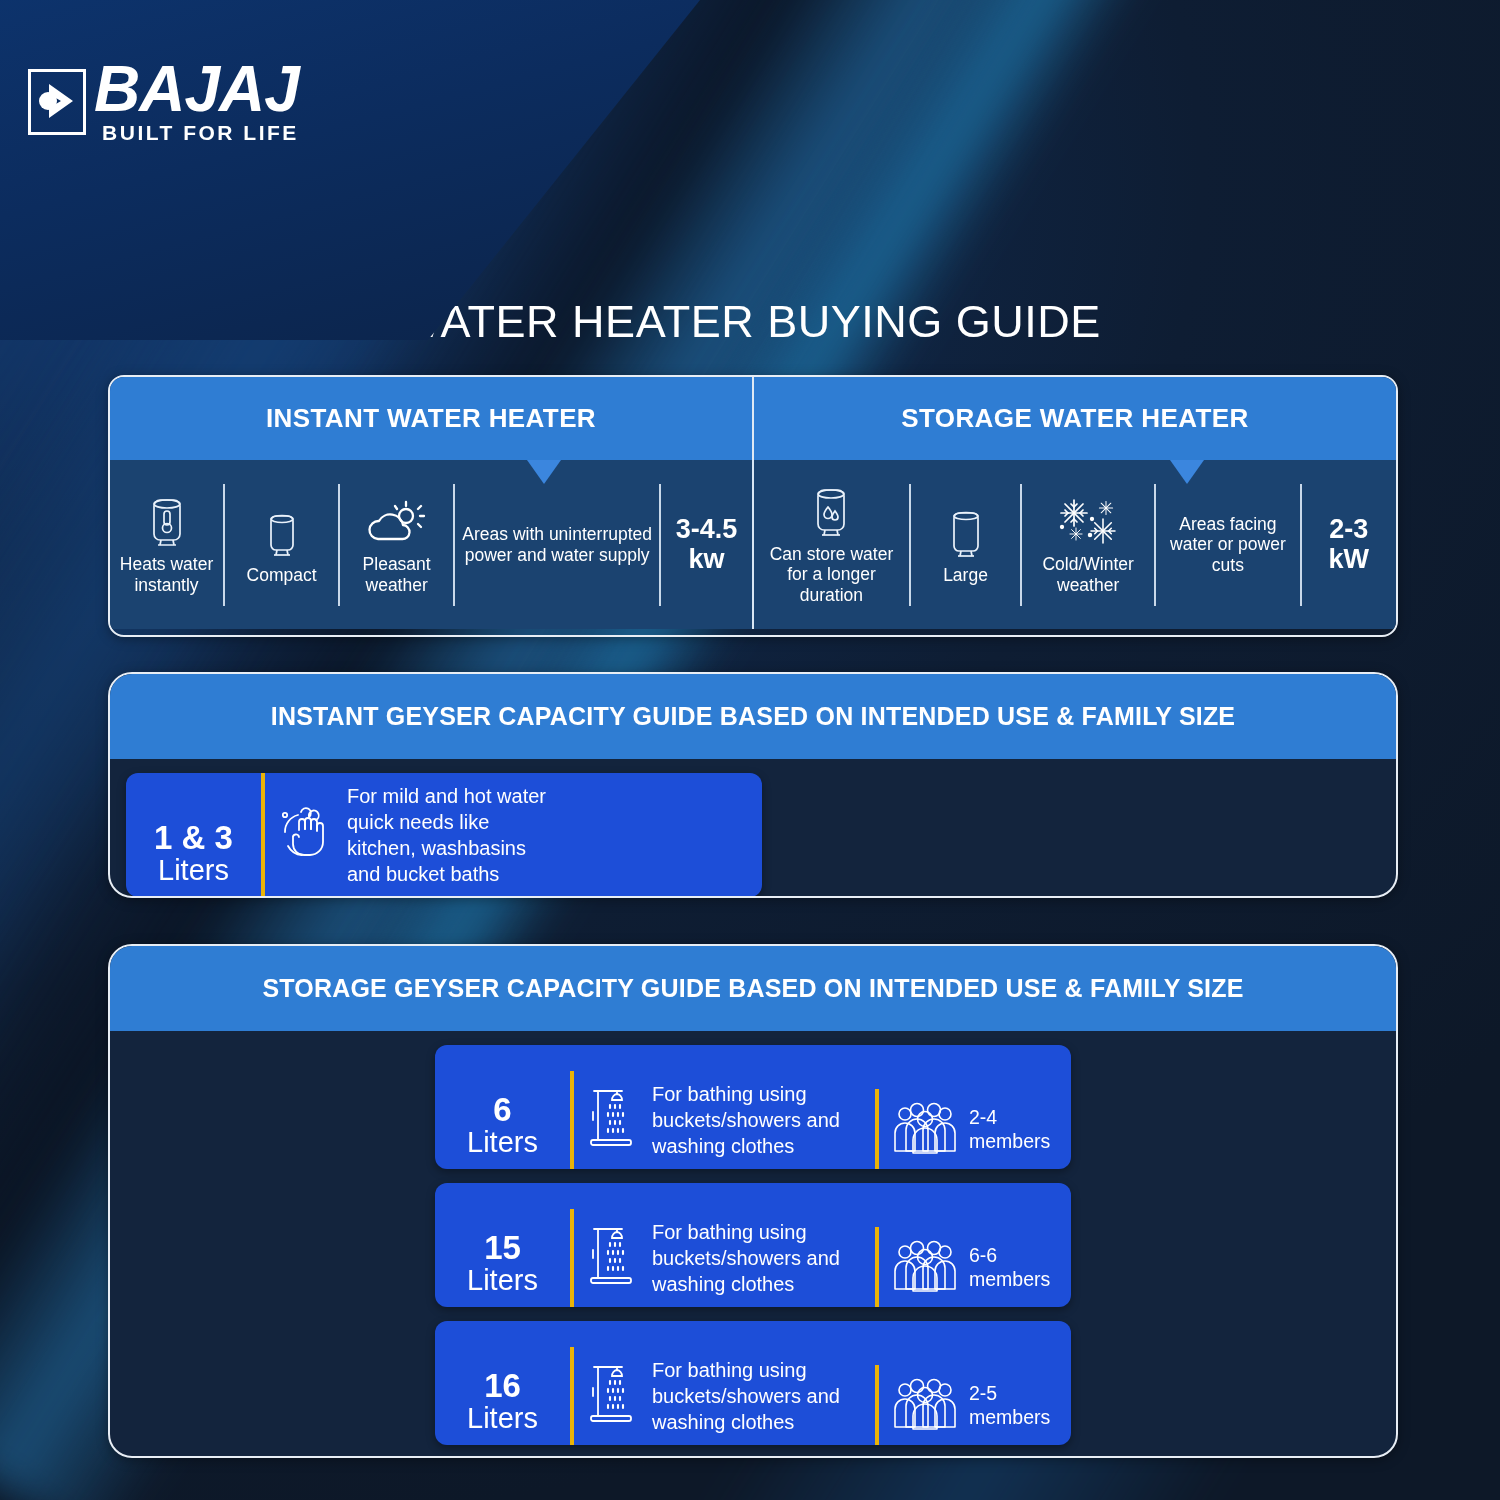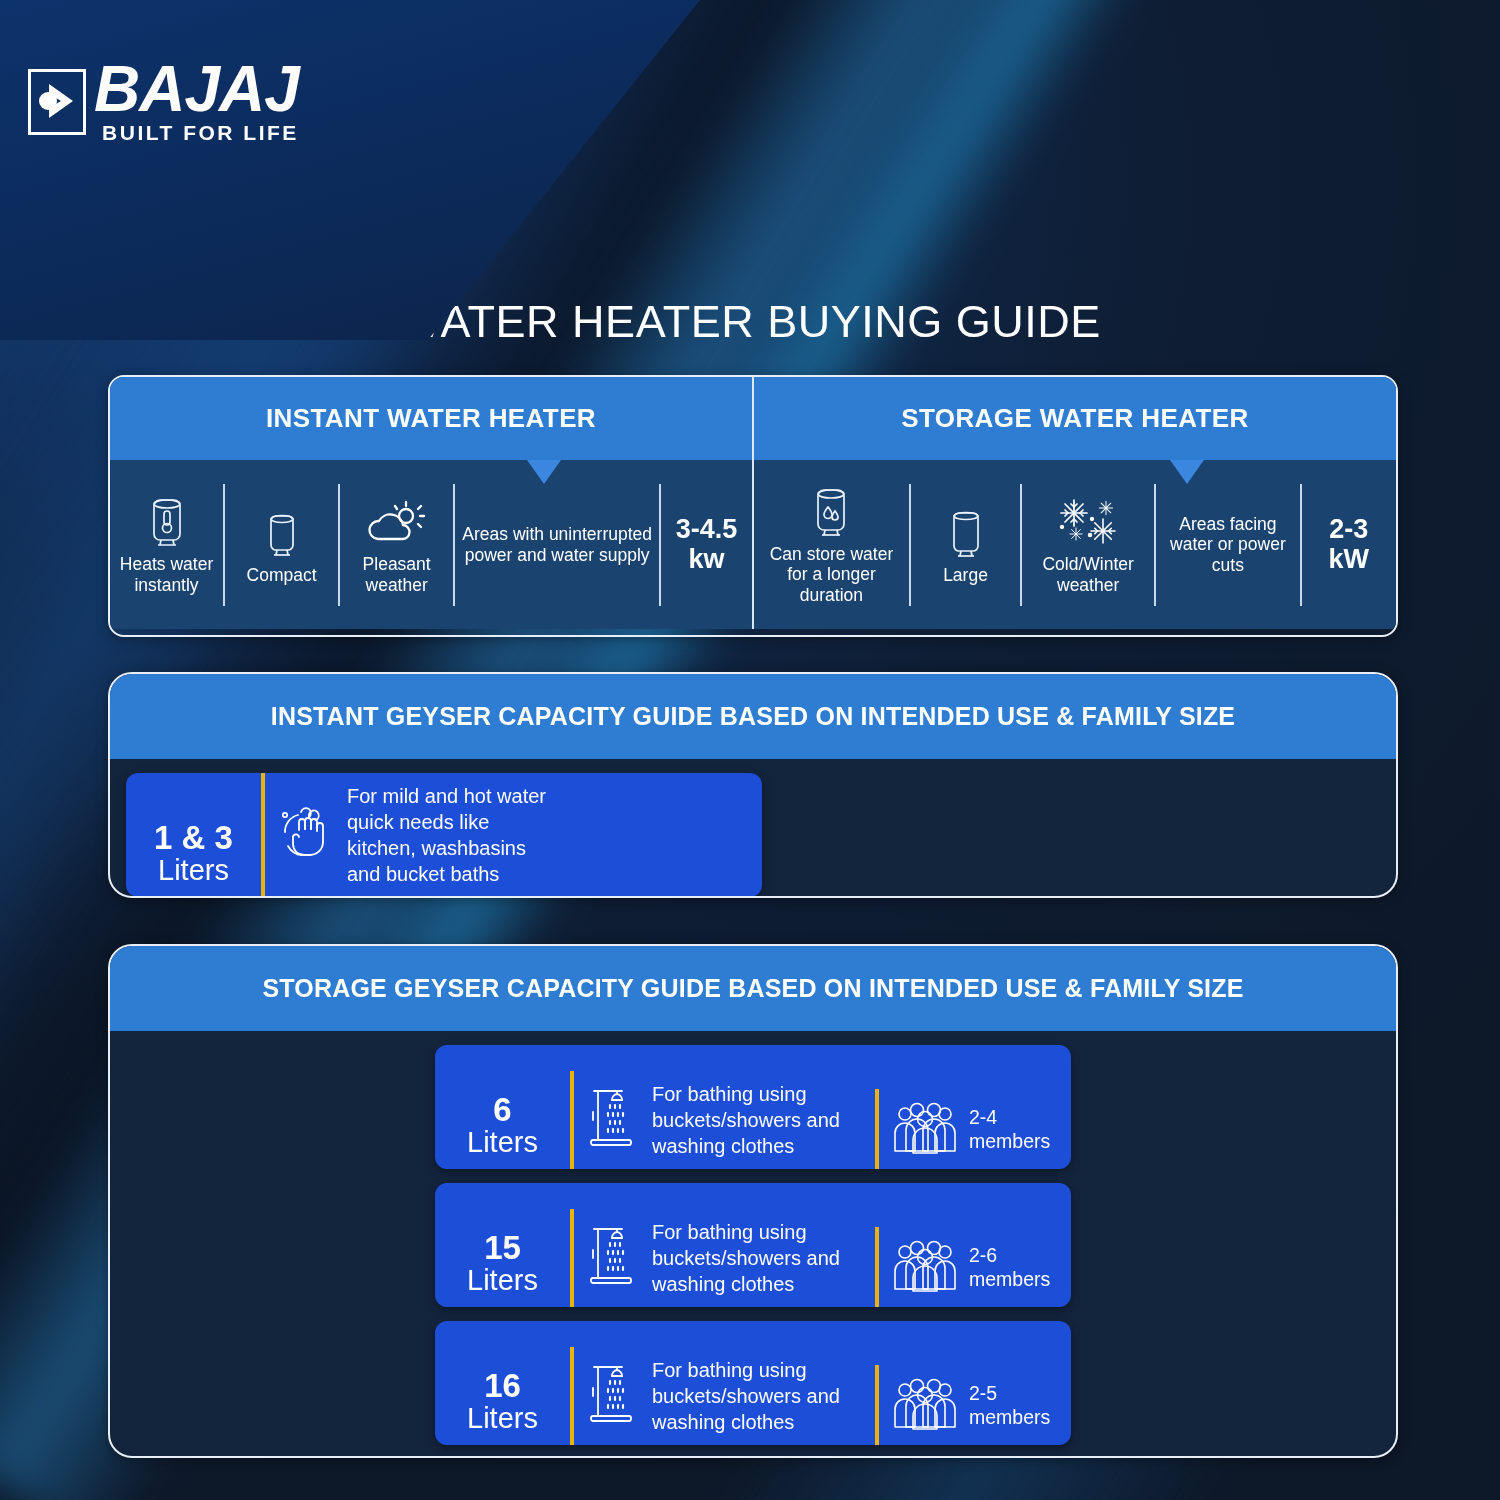--- a/index.html
+++ b/index.html
@@ -400,21 +400,21 @@
             <circle cx="52" cy="15" r="6"></circle>
                 <path d="M42 34 a10 10 0 0 1 20 0 l0 18 l-20 0 z"></path>
             <circle cx="24" cy="11" r="6.5"></circle>
                 <path d="M13 31 a11 11 0 0 1 22 0 l0 21 l-22 0 z"></path>
             <circle cx="41" cy="11" r="6.5"></circle>
                 <path d="M30 31 a11 11 0 0 1 22 0 l0 21 l-22 0 z"></path>
             <circle cx="32" cy="20" r="7.5"></circle>
                 <path d="M20 41 a12 12 0 0 1 24 0 l0 13 l-24 0 z"></path>
           </svg>
         </span>
-        <span class="mtext">2-6 members</span>
+        <span class="mtext">6-6 members</span>
       </div>
     </div>
 
     <div class="cap-card" style="width:636px;height:124px;">
       <div class="cc-seg cc-liters" style="width:135px">
         <div class="cc-num">16</div>
         <div class="cc-unit">Liters</div>
       </div>
       <div class="cc-seg cc-use" style="width:305px">
         <span>

